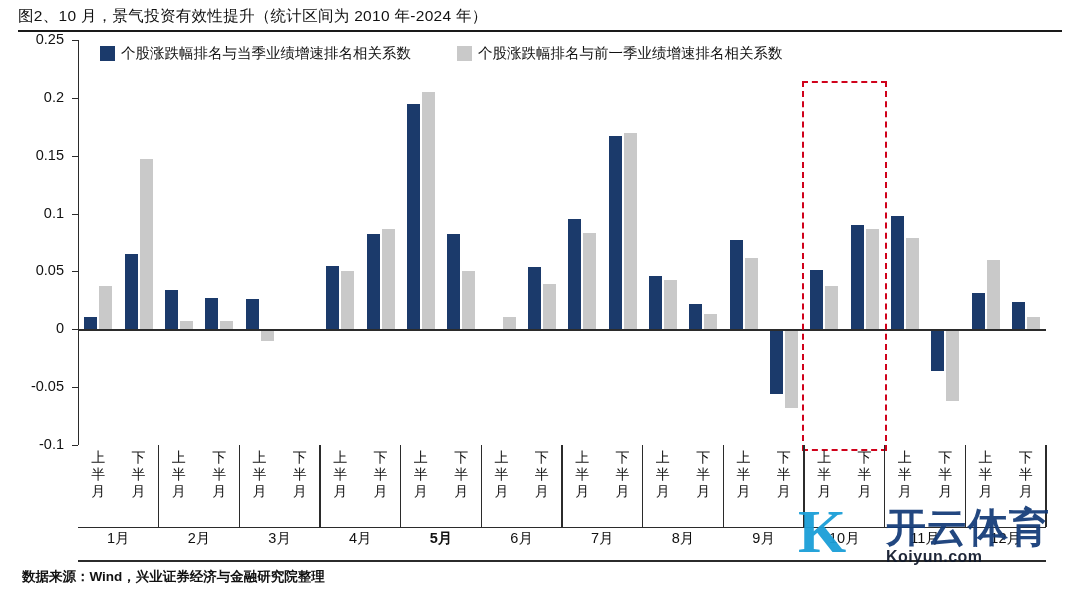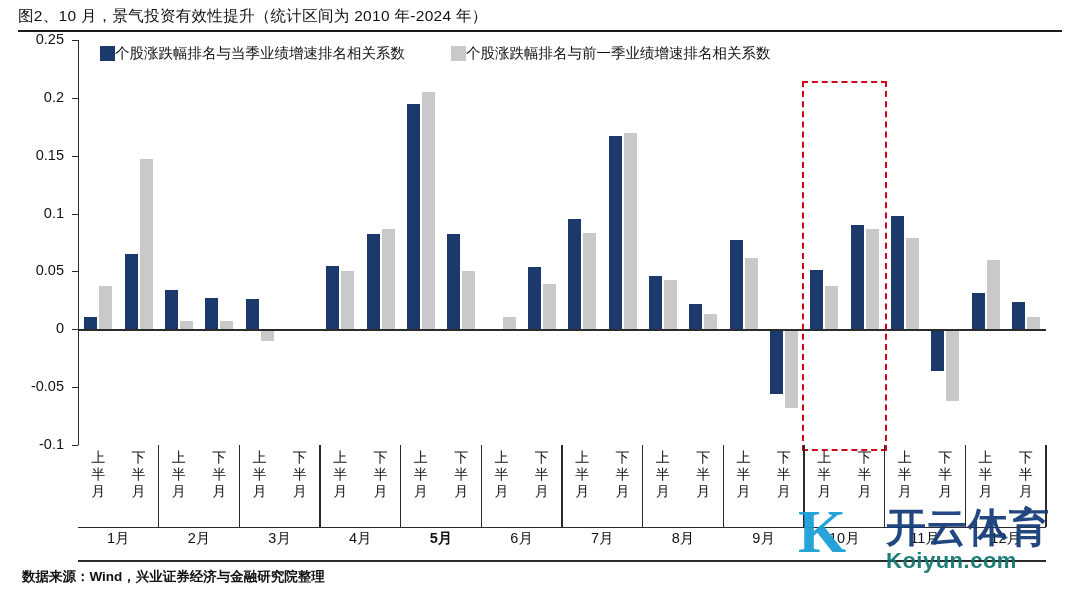--- a/index.html
+++ b/index.html
@@ -35,21 +35,21 @@
   }
   .ytickmark{
     position:absolute;left:72px;width:6px;height:1px;background:#2b2b2b;
   }
 
   
   .legend{
     position:absolute;left:100px;top:44px;display:flex;align-items:center;gap:10px;
     font-size:14.5px;white-space:nowrap;
   }
-  .legend .item{display:flex;align-items:center;gap:0;}
+  .legend .item{display:flex;align-items:center;gap:6px;}
   .legend .swatch{width:15px;height:15px;display:inline-block;}
   .legend .gap{display:inline-block;width:26px;}
 
   
   .bars{position:absolute;left:0;top:0;width:100%;height:100%;}
   .bar{position:absolute;}
 
   
   .highlight{
     position:absolute;border:2px dashed #d0021b;box-sizing:border-box;
@@ -81,21 +81,21 @@
 
   
   .watermark{
     position:absolute;left:790px;top:494px;width:280px;height:96px;pointer-events:none;
   }
   .wm-text{
     position:absolute;left:96px;top:6px;font-size:40px;font-weight:bold;color:#123a77;
     letter-spacing:1px;opacity:.93;
   }
   .wm-sub{
-    position:absolute;left:96px;top:54px;font-size:22px;font-weight:bold;color:#0f766e;
+    position:absolute;left:96px;top:54px;font-size:16px;font-weight:bold;color:#0f172a;
     letter-spacing:.5px;opacity:.93;
   }
   .wm-k{
     position:absolute;left:8px;top:2px;font-size:62px;font-weight:bold;color:#1b9fd8;
     font-family:"Liberation Serif",serif;opacity:.95;
   }
 </style>
 </head>
 <body>
 

